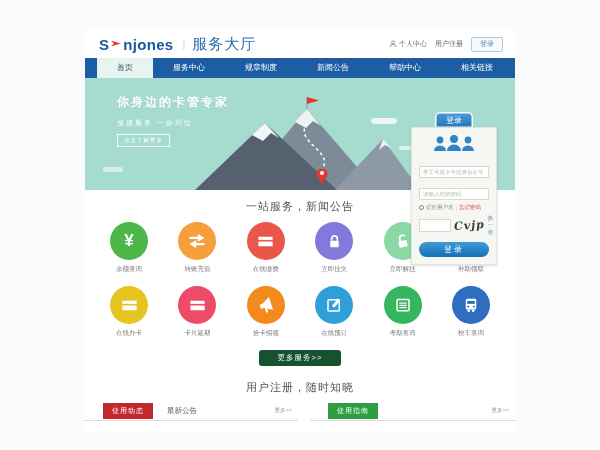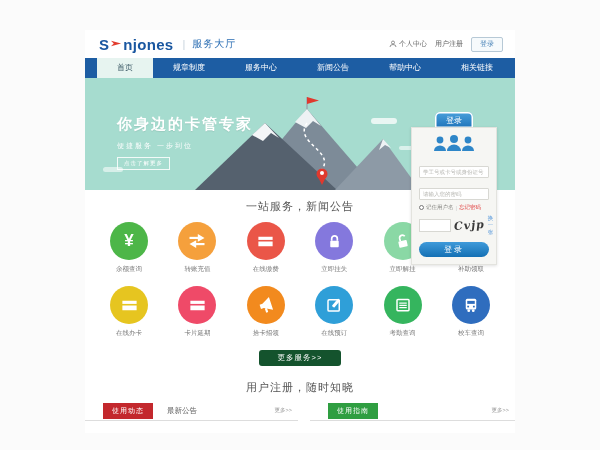--- a/index.html
+++ b/index.html
@@ -6,34 +6,34 @@
   body{width:600px;height:450px;background:#fbfbfb;position:relative;overflow:hidden;
        font-family:"Liberation Sans",sans-serif;-webkit-font-smoothing:antialiased;}
   .site{position:absolute;left:85px;top:30px;width:430px;background:#fff;}
 
   
   .hdr{height:28px;display:flex;align-items:center;justify-content:space-between;background:#fff;padding:0 12px 0 14px;}
   .logo{display:flex;align-items:center;gap:1px;}
   .logo .l1,.logo .l2{font-size:15px;font-weight:bold;color:#1a57a0;letter-spacing:.3px;}
   .logo-arrow{width:11px;height:11px;margin:0 0 2px 1px;}
   .logo-div{color:#c9d4dd;font-size:11px;margin:0 6px 0 8px;}
-  .site-name{color:#2a6db3;font-size:10px;letter-spacing:1px;}
+  .site-name{color:#2a6db3;font-size:15px;letter-spacing:1px;}
   .hdr-right{display:flex;align-items:center;gap:8px;font-size:7px;color:#666;}
   .hdr-link{cursor:pointer;display:flex;align-items:center;gap:2px;}
   .hdr-login-btn{border:1px solid #b7c9d6;border-radius:2px;padding:1.5px 8px;color:#4a84b8;background:#f6fafc;font-size:7px;cursor:pointer;}
 
   
   .nav{height:20px;background:#1d5da3;display:flex;padding-left:12px;position:relative;}
   .nav-item{padding:0 20px;line-height:20px;font-size:8px;color:#fff;cursor:pointer;}
   .nav-item.active{background:#e7f4f0;color:#3c5a66;}
 
   
   .banner{height:112px;background:#a6dccf;position:relative;}
   .hero{position:absolute;left:32px;top:16px;color:#fff;}
-  .hero-title{font-size:15px;font-weight:bold;letter-spacing:2px;text-shadow:0 1px 1px rgba(0,0,0,.08);margin-top:21px;}
+  .hero-title{font-size:12px;font-weight:bold;letter-spacing:2px;text-shadow:0 1px 1px rgba(0,0,0,.08);}
   .hero-sub{font-size:7px;margin-top:7px;letter-spacing:2px;opacity:.95;}
   .hero-cta{display:inline-block;margin-top:6px;border:1px solid rgba(255,255,255,.85);padding:2px 6px;font-size:5.5px;letter-spacing:1px;cursor:pointer;color:#fff;}
   .mtn{position:absolute;left:100px;bottom:0;}
   .cloud{position:absolute;background:#fff;opacity:.75;border-radius:8px;}
   .c1{width:26px;height:6px;right:118px;top:40px;}
   .c2{width:16px;height:4px;right:100px;top:68px;opacity:.6;}
   .c3{width:20px;height:5px;left:18px;bottom:18px;opacity:.55;}
 
   
   .login{position:absolute;top:34px;right:18px;width:86px;z-index:5;}
@@ -110,22 +110,22 @@
       </span>
       <span class="hdr-link">
         <span>用户注册</span>
       </span>
       <button class="hdr-login-btn">登录</button>
     </div>
   </div>
 
   <div class="nav">
     <div class="nav-item active">首页</div>
+    <div class="nav-item">服务中心</div>
     <div class="nav-item">规章制度</div>
-    <div class="nav-item">服务中心</div>
     <div class="nav-item">新闻公告</div>
     <div class="nav-item">帮助中心</div>
     <div class="nav-item">相关链接</div>
   </div>
 
   <div class="banner">
     <div class="cloud c1"></div>
     <div class="cloud c2"></div>
     <div class="cloud c3"></div>
 

